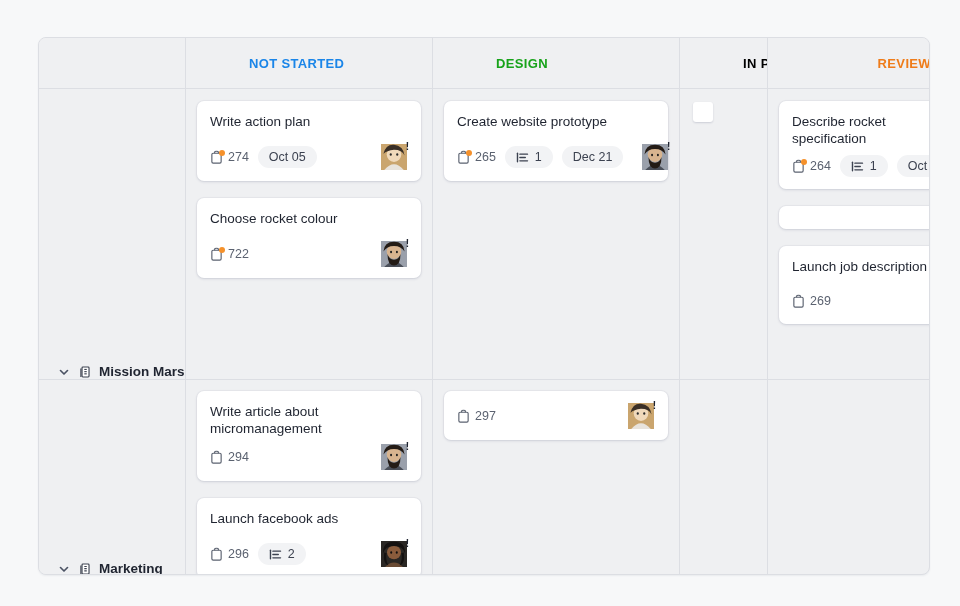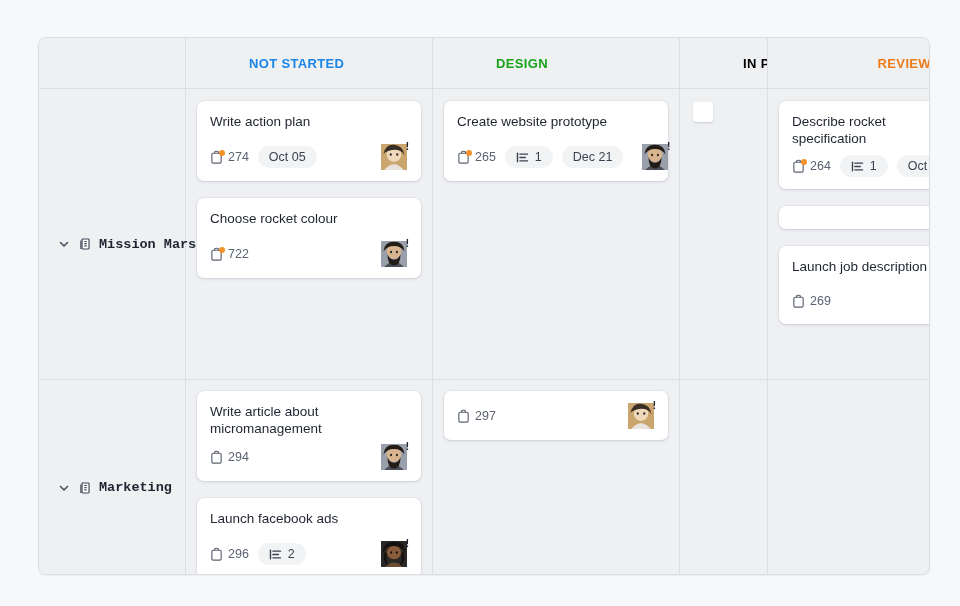--- a/index.html
+++ b/index.html
@@ -93,24 +93,23 @@
     position: absolute;
     top: 0;
     height: 100%;
     border-right: 1px solid #dcdee3;
   }
   .cell:last-child { border-right: none; }
 
   
   .rowhead {
     display: flex;
-    align-items: center;
+    align-items: flex-end;
     padding: 20px 0 0 18px;
     background: #eff0f2;
-    font-family: Liberation Mono, monospace;
   }
   .rowhead-inner {
     display: flex;
     align-items: center;
     gap: 7px;
   }
   .chev {
     width: 14px; height: 14px;
     flex: none;
     display: block;

